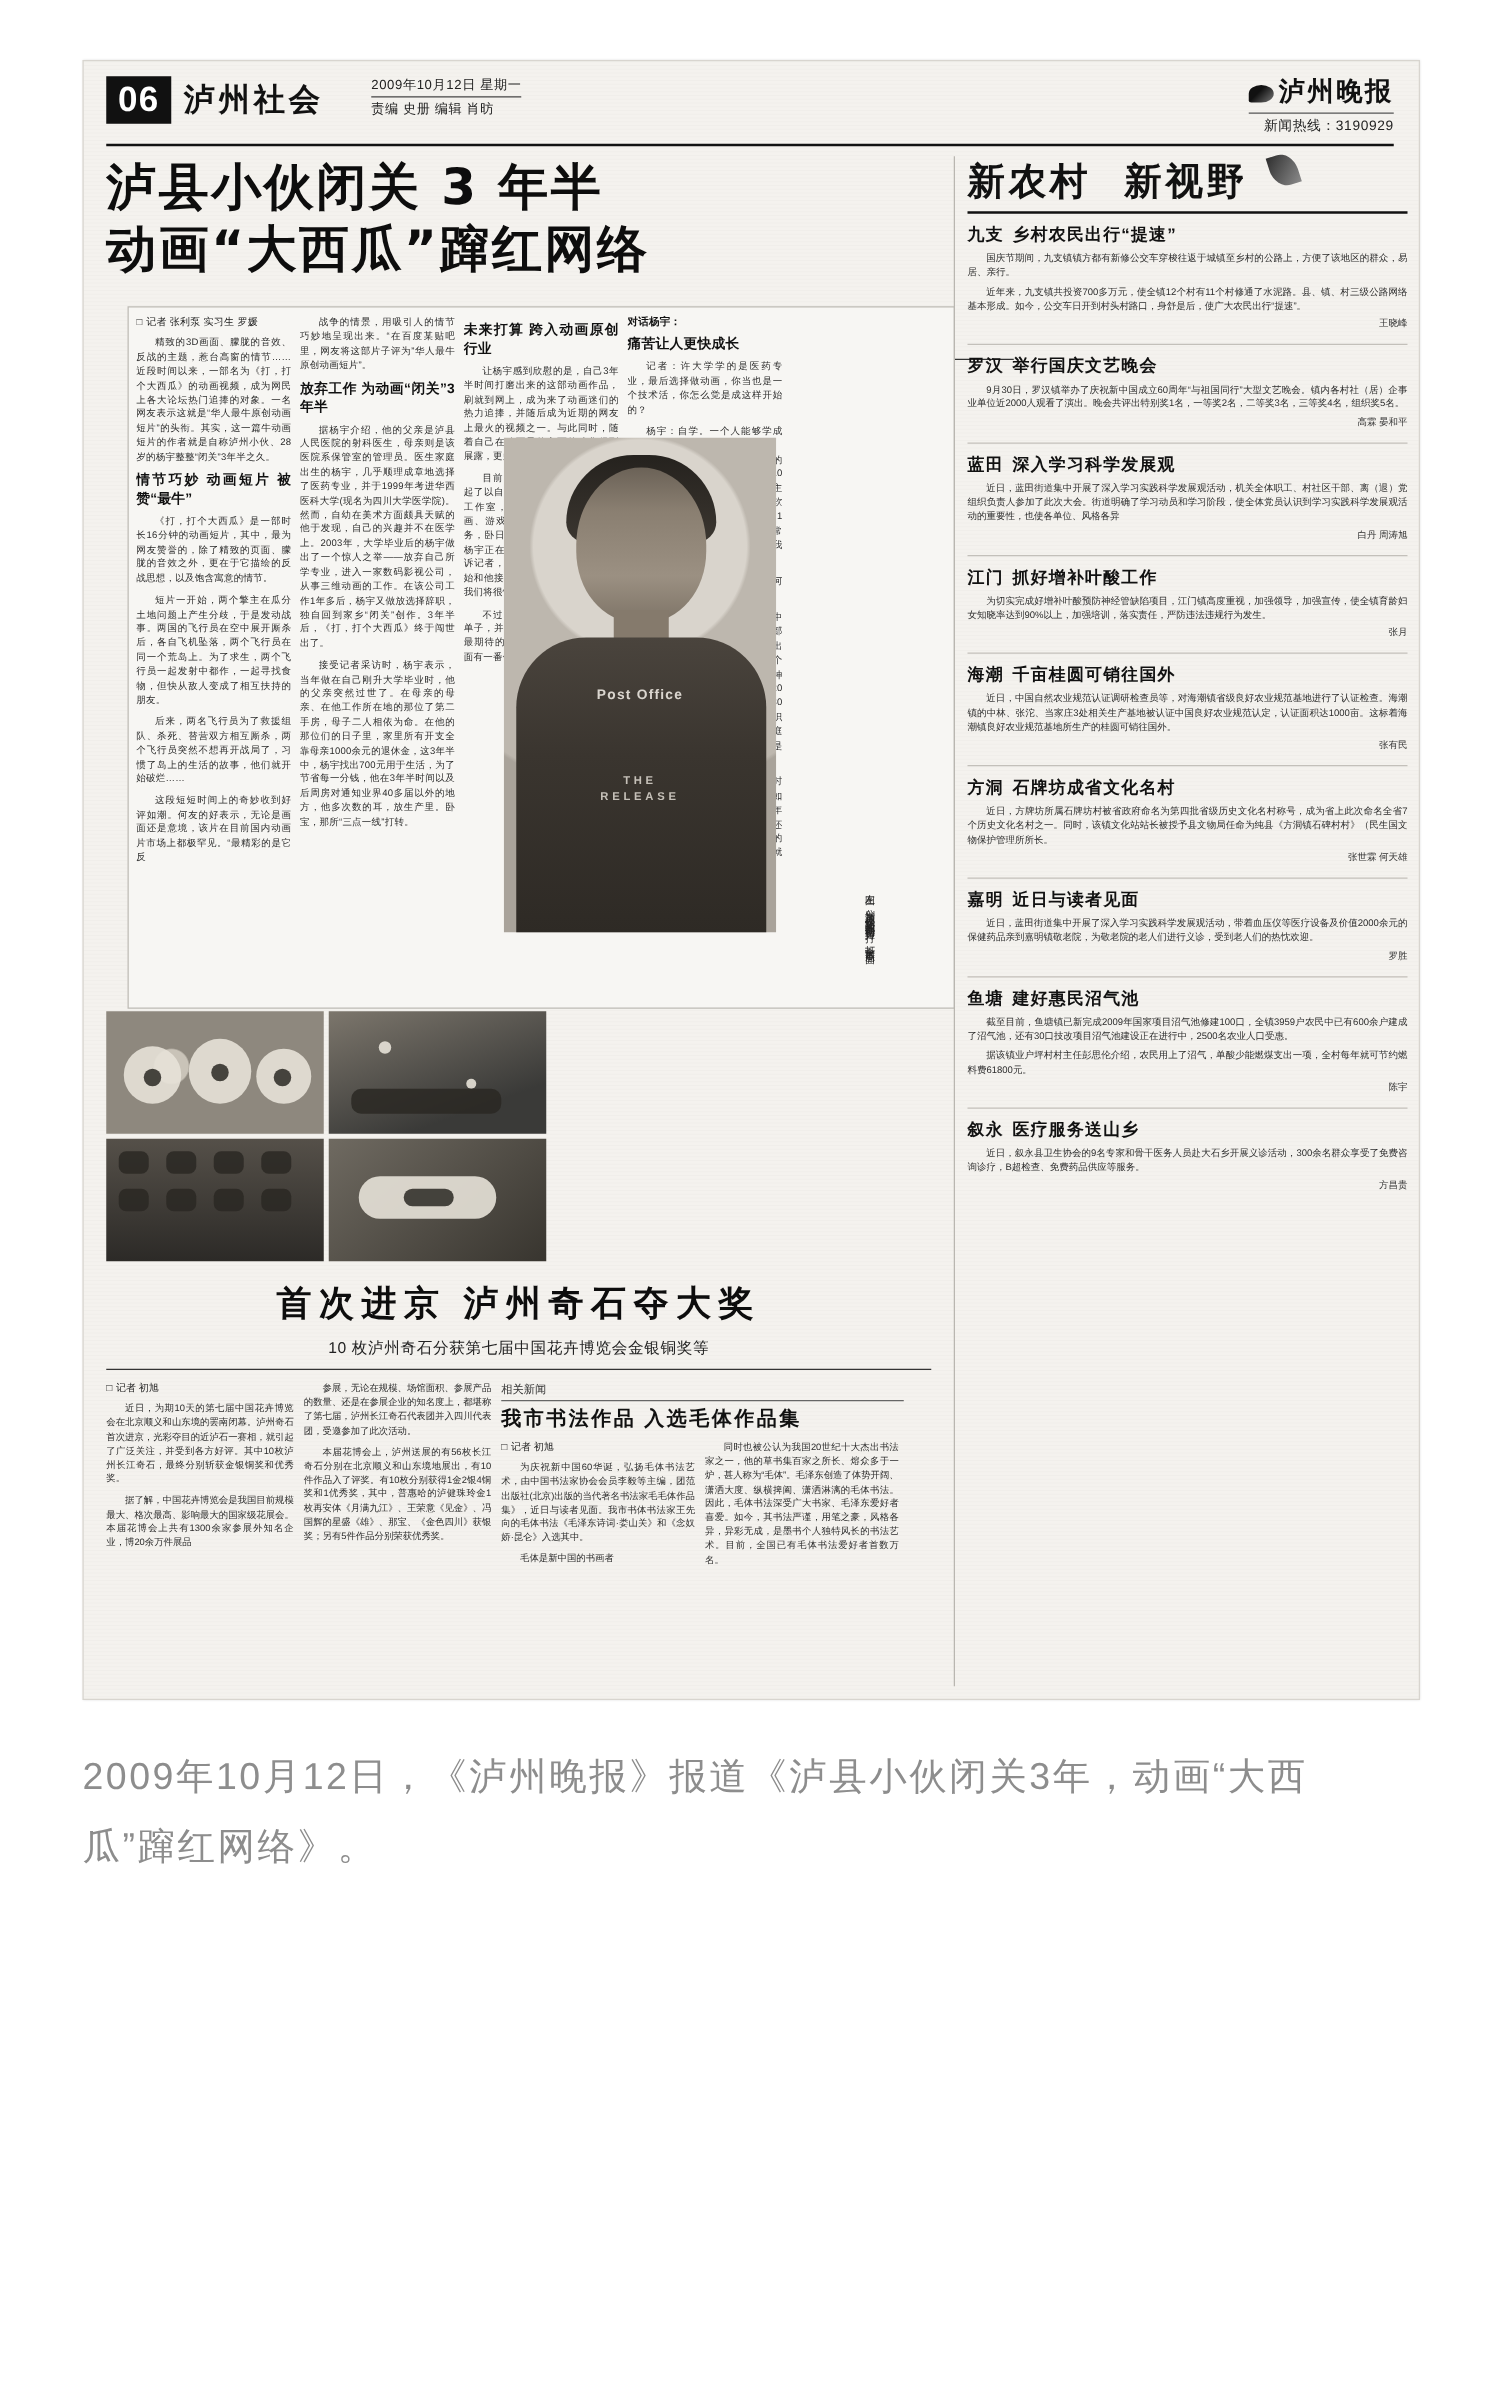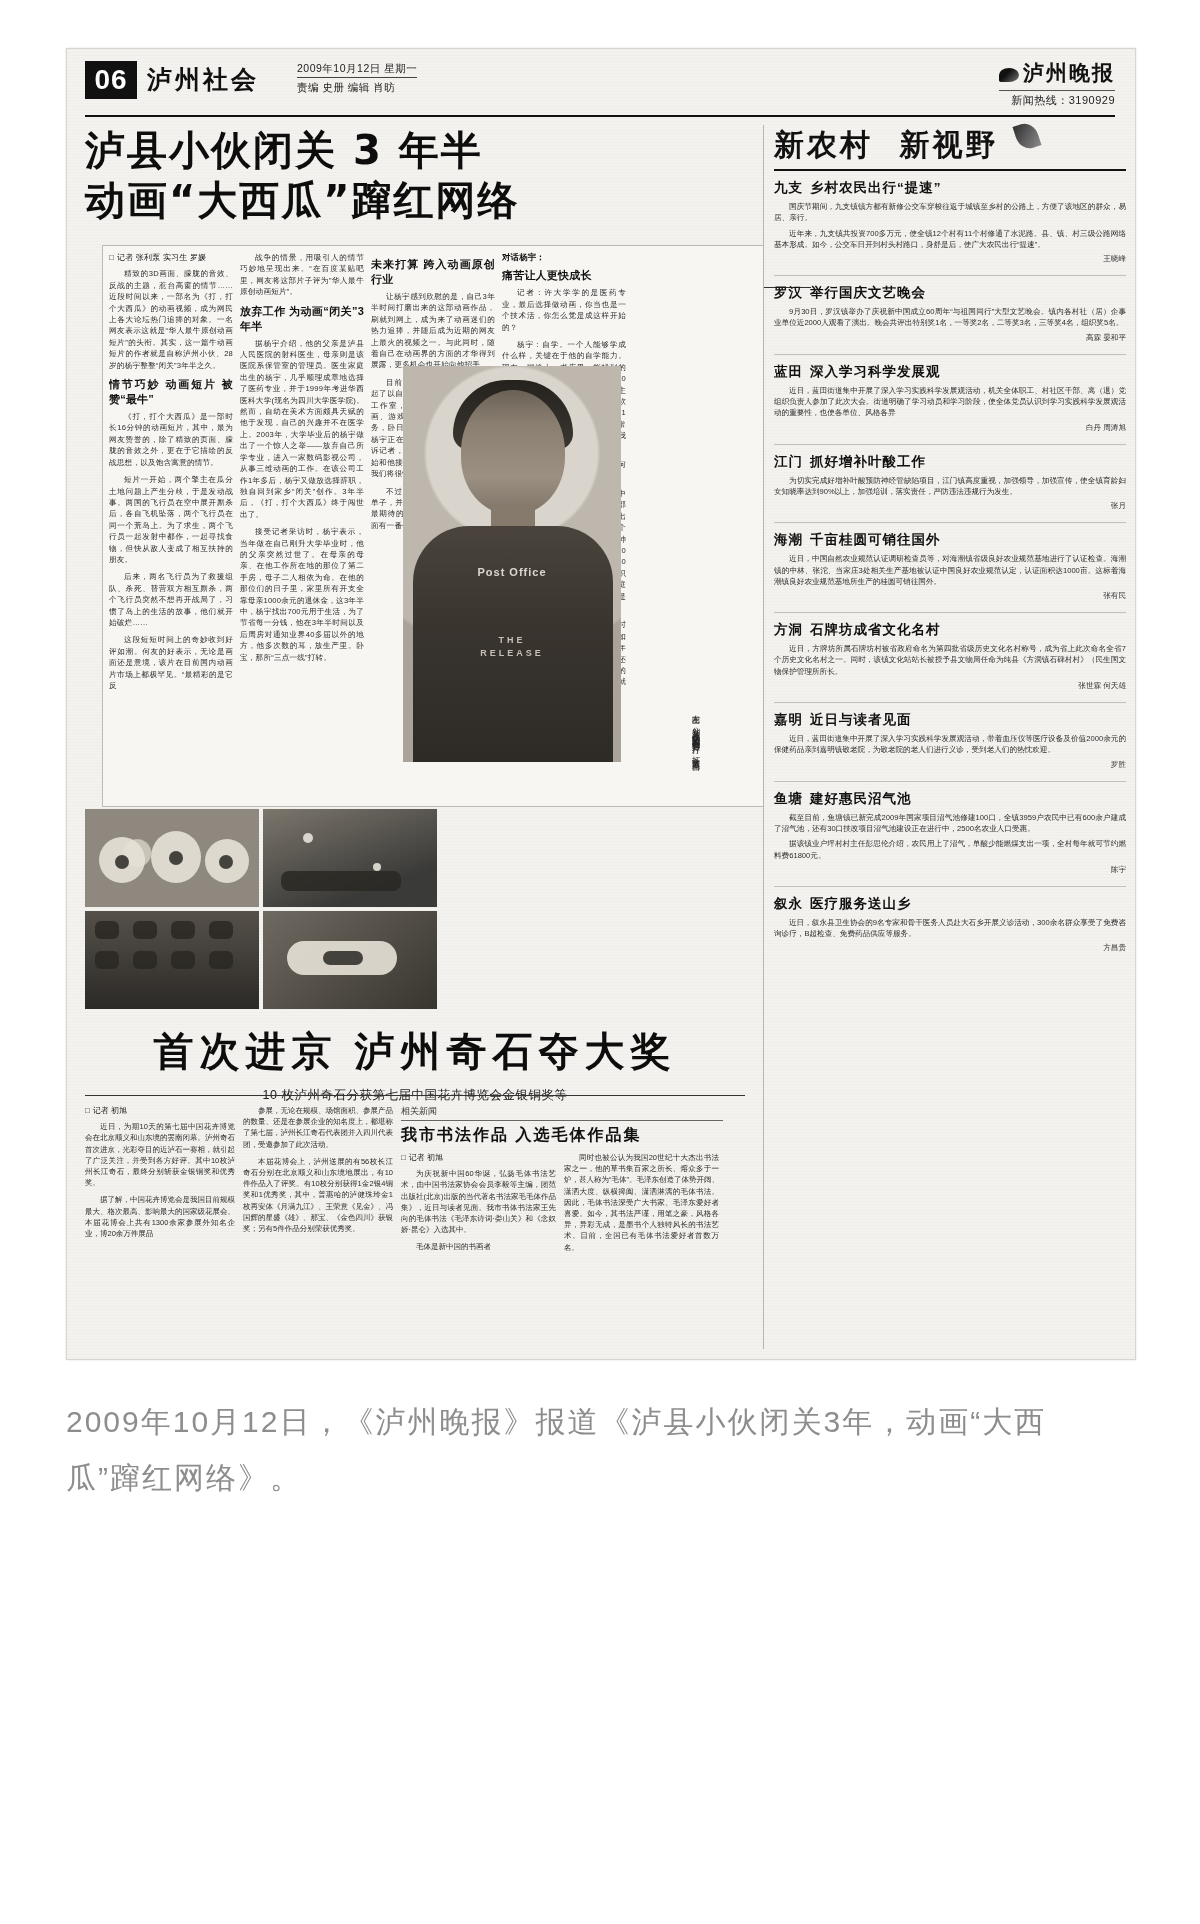--- a/index.html
+++ b/index.html
@@ -56,21 +56,21 @@
       grid-template-columns:repeat(2,1fr);grid-template-rows:repeat(2,1fr);gap:4px;}
   .cell{position:relative;overflow:hidden;background:#4a4a4a;}
   .c1{background:radial-gradient(circle at 30% 45%,#c9c3b8 0 10%,#8e887e 11% 100%);}
   .c2{background:linear-gradient(160deg,#7c766c,#3a3a38 75%);}
   .c3{background:linear-gradient(180deg,#555049,#2c2a27);}
   .c4{background:linear-gradient(140deg,#6f6a61,#38352f);}
   .blob{position:absolute;border-radius:50%;background:#e7e2d8;opacity:.9;}
   .blob.dark{background:#2a2823;opacity:.85;}
   
   .sechead{position:absolute;left:18px;top:975px;width:660px;text-align:center;}
-  .sechead .t{font-size:40px;font-weight:bold;letter-spacing:6px;color:#0d0d0d;}
+  .sechead .t{font-size:28px;font-weight:bold;letter-spacing:6px;color:#0d0d0d;}
   .sechead .s{font-size:12.5px;color:#222;margin-top:8px;letter-spacing:.5px;}
   .hr-thin2{position:absolute;left:18px;top:1046px;width:660px;border-top:1px solid #333;}
   
   .bottom{position:absolute;left:18px;top:1056px;width:660px;height:244px;display:flex;gap:8px;}
   .bcol{width:150px;font-size:7.5px;line-height:11.2px;color:#2b2b2b;text-align:justify;}
   .bcol p{margin:0 0 6px 0;text-indent:15px;}
   .relbox{width:322px;}
   .rel-label{font-size:9px;color:#333;border-bottom:1px solid #666;padding-bottom:2px;margin-bottom:4px;}
   .rel-title{font-size:16px;font-weight:bold;color:#111;letter-spacing:2px;margin-bottom:6px;}
   .rel-cols{display:flex;gap:8px;}
@@ -151,21 +151,21 @@
           <div class="subhead2">痛苦让人更快成长</div>
           <p>记者：许大学学的是医药专业，最后选择做动画，你当也是一个技术活，你怎么觉是成这样开始的？</p>
           <p>杨宇：自学。一个人能够学成什么样，关键在于他的自学能力。现在，网络上、书店里，能找到的专业书籍和教程，只要你想学，10本都不会不完。我的动画制作，主要涉及到MAYA(一种三维动画软件)。我用了6个月时间去熟悉它，1年多时间用来精通它，自学中常常苦，但我知道它对我用。所以，我必须掌握它。基础它。</p>
           <p>记者：“闭关”3年半，你是如何支撑的？</p>
           <p>杨宇：我喜欢看央视屏幕在中国。在观看过程中我发现，他大部分的创业成功人士都是穷困家庭出生、创业的早年和高困于是每一个人都能承受的。现在对于人的精神和灵魂负着的历练。它会让人在20岁时就拥有30岁的智慧，让人在30岁时就更易同20岁的成熟。我认识我挺积极做起很必要。实在，家庭没有也不同，但这要求我还要更是一点。</p>
           <p>我相信一切公：因地让人有时间思考。痛苦让人成长的，正因如此，我才做拿在那天尽力，在走3年半时间里闭门修学成功，同时也还能在长相等各方面都在着来幕起的条件下放到28岁都没依然要，我就完都有点为自己感到骄傲。</p>
         </div>
         <div class="col"></div>
       </div>
 
-      <div class="portrait" style="left:300px;top:120px;">
+      <div class="portrait" style="left:300px;top:104px;">
         <div class="bg"></div>
         <div class="hair"></div>
         <div class="head"></div>
         <div class="neck"></div>
         <div class="torso"></div>
         <div class="shirt-text">Post Office</div>
         <div class="shirt-sub">THE<br>RELEASE</div>
       </div>
     </div>
 

